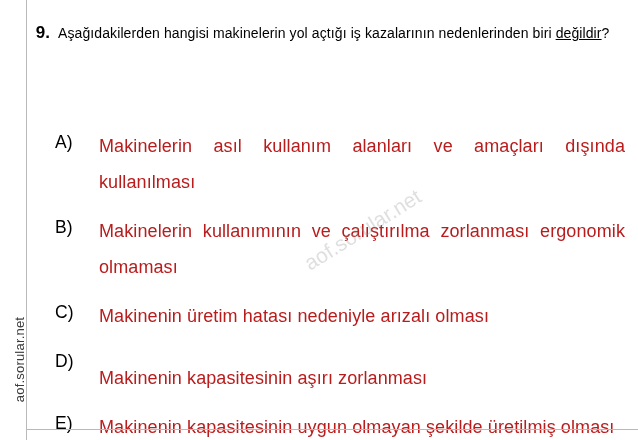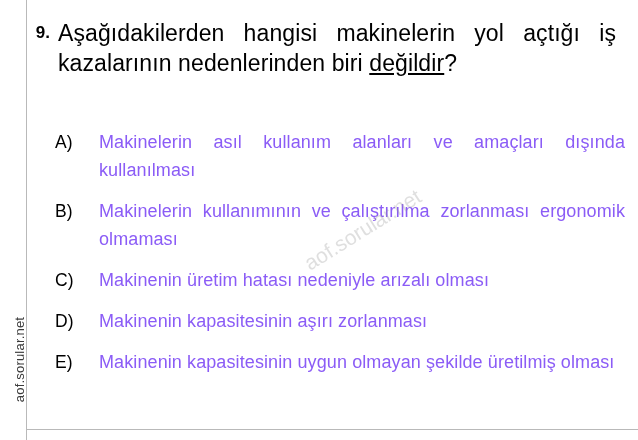--- a/index.html
+++ b/index.html
@@ -71,21 +71,21 @@
     font-weight: bold;
     width: 30px;
     flex: 0 0 30px;
     text-align: right;
     padding-right: 8px;
     line-height: 30px;
     color: #000;
   }
   .q-text {
     flex: 1 1 auto;
-    font-size: 23px;
+    font-size: 14px;
     line-height: 30px;
     text-align: justify;
     text-align-last: left;
     color: #000;
     letter-spacing: 0.1px;
   }
   .q-text .underline {
     text-decoration: underline;
   }
 
@@ -104,29 +104,30 @@
   .opt-letter {
     flex: 0 0 44px;
     width: 44px;
     font-size: 17.5px;
     line-height: 28px;
     color: #000;
   }
   .opt-text {
     flex: 1 1 auto;
     font-size: 18px;
-    line-height: 28px;
-    color: #8b5cf6;
+    line-height: 36px;
+    color: #b91c1c;
     text-align: justify;
     text-align-last: left;
     letter-spacing: 0.1px;
   }
   .option.single .opt-text {
     text-align: left;
     text-align-last: left;
+    margin-top: 13px;
   }
 
   
   .watermark {
     position: absolute;
     left: 300px;
     top: 255px;
     font-size: 21px;
     color: rgba(150,150,150,0.30);
     transform: rotate(-32deg);

